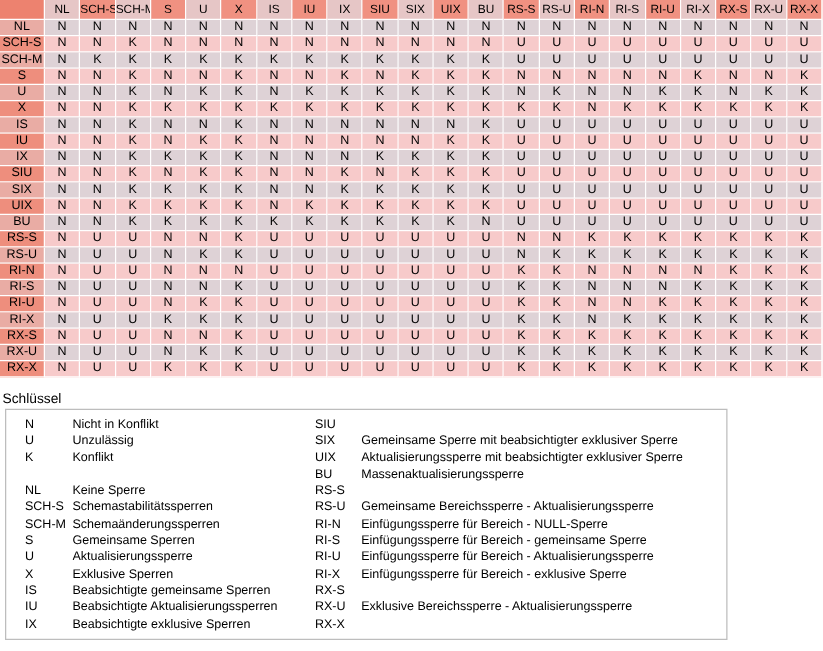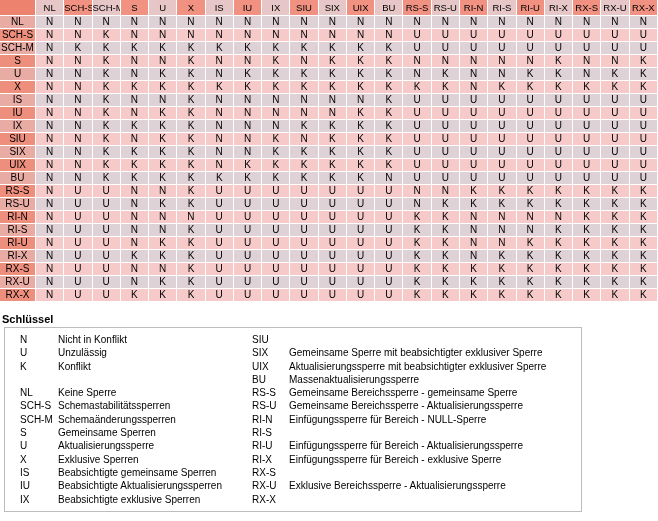--- a/index.html
+++ b/index.html
@@ -28,21 +28,21 @@
   .matrix th.corner      { background:var(--corner); }
   .matrix th.col-even    { background:var(--header_even); }
   .matrix th.col-odd     { background:var(--header_odd); }
   .matrix th.rowlab-even { background:var(--label_even); }
   .matrix th.rowlab-odd  { background:var(--label_odd); }
   .matrix td.row-even    { background:var(--row_even); }
   .matrix td.row-odd     { background:var(--row_odd); }
 
   .legend-title {
     margin:11px 0 2px 2px;
-    font-size:11px; font-weight:bold;
+    font-size:11px; font-weight:normal;
   }
   .legend-box {
     margin-left:4px;
     width:578px; height:185px;
     border:1px solid #bdbdbd;
     background:#ffffff;
     padding-top:5px;
     display:flex;
     overflow:hidden;
   }
@@ -712,32 +712,32 @@
         <div class="lg-row">
           <span class="lg-term">UIX</span>
           <span class="lg-def">Aktualisierungssperre mit beabsichtigter exklusiver Sperre</span>
         </div>
         <div class="lg-row">
           <span class="lg-term">BU</span>
           <span class="lg-def">Massenaktualisierungssperre</span>
         </div>
         <div class="lg-row">
           <span class="lg-term">RS-S</span>
-          <span class="lg-def">Gemeinsame Bereichssperre - gemeinsame Sperre</span>
         </div>
         <div class="lg-row">
           <span class="lg-term">RS-U</span>
           <span class="lg-def">Gemeinsame Bereichssperre - Aktualisierungssperre</span>
         </div>
         <div class="lg-row">
           <span class="lg-term">RI-N</span>
           <span class="lg-def">Einfügungssperre für Bereich - NULL-Sperre</span>
         </div>
         <div class="lg-row">
           <span class="lg-term">RI-S</span>
+          <span class="lg-def">Einfügungssperre für Bereich - gemeinsame Sperre</span>
         </div>
         <div class="lg-row">
           <span class="lg-term">RI-U</span>
           <span class="lg-def">Einfügungssperre für Bereich - Aktualisierungssperre</span>
         </div>
         <div class="lg-row">
           <span class="lg-term">RI-X</span>
           <span class="lg-def">Einfügungssperre für Bereich - exklusive Sperre</span>
         </div>
         <div class="lg-row">

